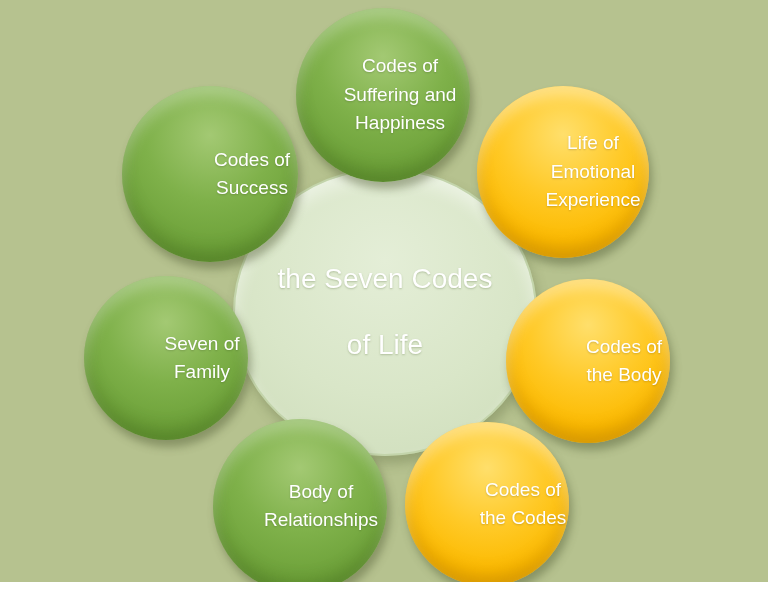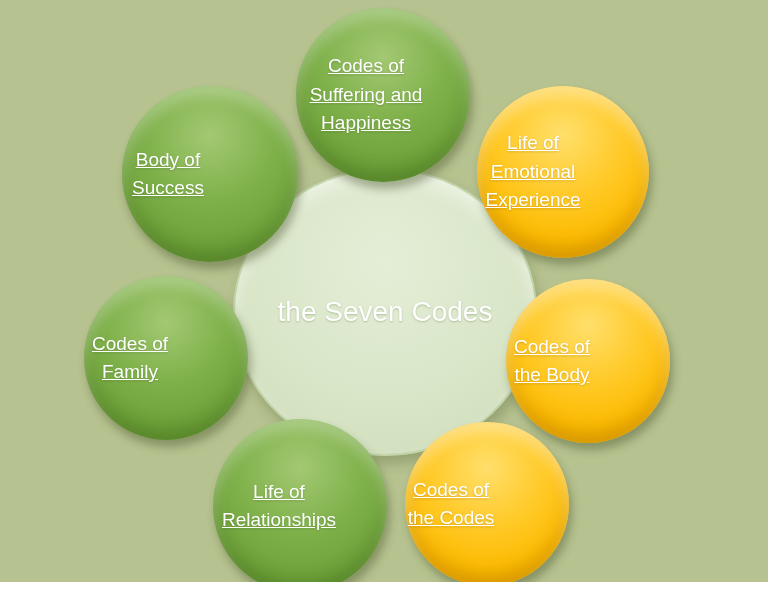--- a/index.html
+++ b/index.html
@@ -12,28 +12,27 @@
     height: 604px;
     background: #b6c28f;
     overflow: hidden;
     font-family: "Liberation Sans", sans-serif;
   }
   .node {
     position: absolute;
     border-radius: 50%;
     display: flex;
     align-items: center;
-    justify-content: flex-start;
+    justify-content: flex-end;
     text-align: center;
     color: #ffffff;
     font-size: 19px;
     line-height: 1.5;
     z-index: 3;
     text-shadow: 0 1px 2px rgba(0,0,0,0.18);
-    text-decoration: underline;
   }
   .node .label {
     display: inline-block;
   }
   .node.green {
     background: radial-gradient(circle at 50% 28%, #a3c973 0%, #7fb14a 42%, #6ea23a 72%, #578c2b 100%);
     box-shadow: 3px 7px 9px rgba(80,92,52,0.45),
                 inset 0 10px 14px rgba(255,255,255,0.30),
                 inset 0 -12px 16px rgba(40,70,10,0.22);
   }
@@ -92,45 +91,46 @@
     z-index: 5;
   }
 </style>
 </head>
 <body>
 
 <div id="stage">
 
   <div class="center-circle">
     <span>the Seven Codes</span>
+    <span>of Life</span>
   </div>
 
   <div class="node green n-top">
     <span class="label">Codes of Suffering and Happiness</span>
   </div>
 
   <div class="node yellow n-top-right">
     <span class="label">Life of Emotional Experience</span>
   </div>
 
   <div class="node yellow n-right">
     <span class="label">Codes of the Body</span>
   </div>
 
   <div class="node yellow n-bottom-right">
     <span class="label">Codes of the Codes</span>
   </div>
 
   <div class="node green n-bottom-left">
-    <span class="label">Life of Relationships</span>
+    <span class="label">Body of Relationships</span>
   </div>
 
   <div class="node green n-left">
-    <span class="label">Codes of Family</span>
+    <span class="label">Seven of Family</span>
   </div>
 
   <div class="node green n-top-left">
-    <span class="label">Body of Success</span>
+    <span class="label">Codes of Success</span>
   </div>
 
   <div class="bottom-strip"></div>
 
 </div>
 
 </body></html>

